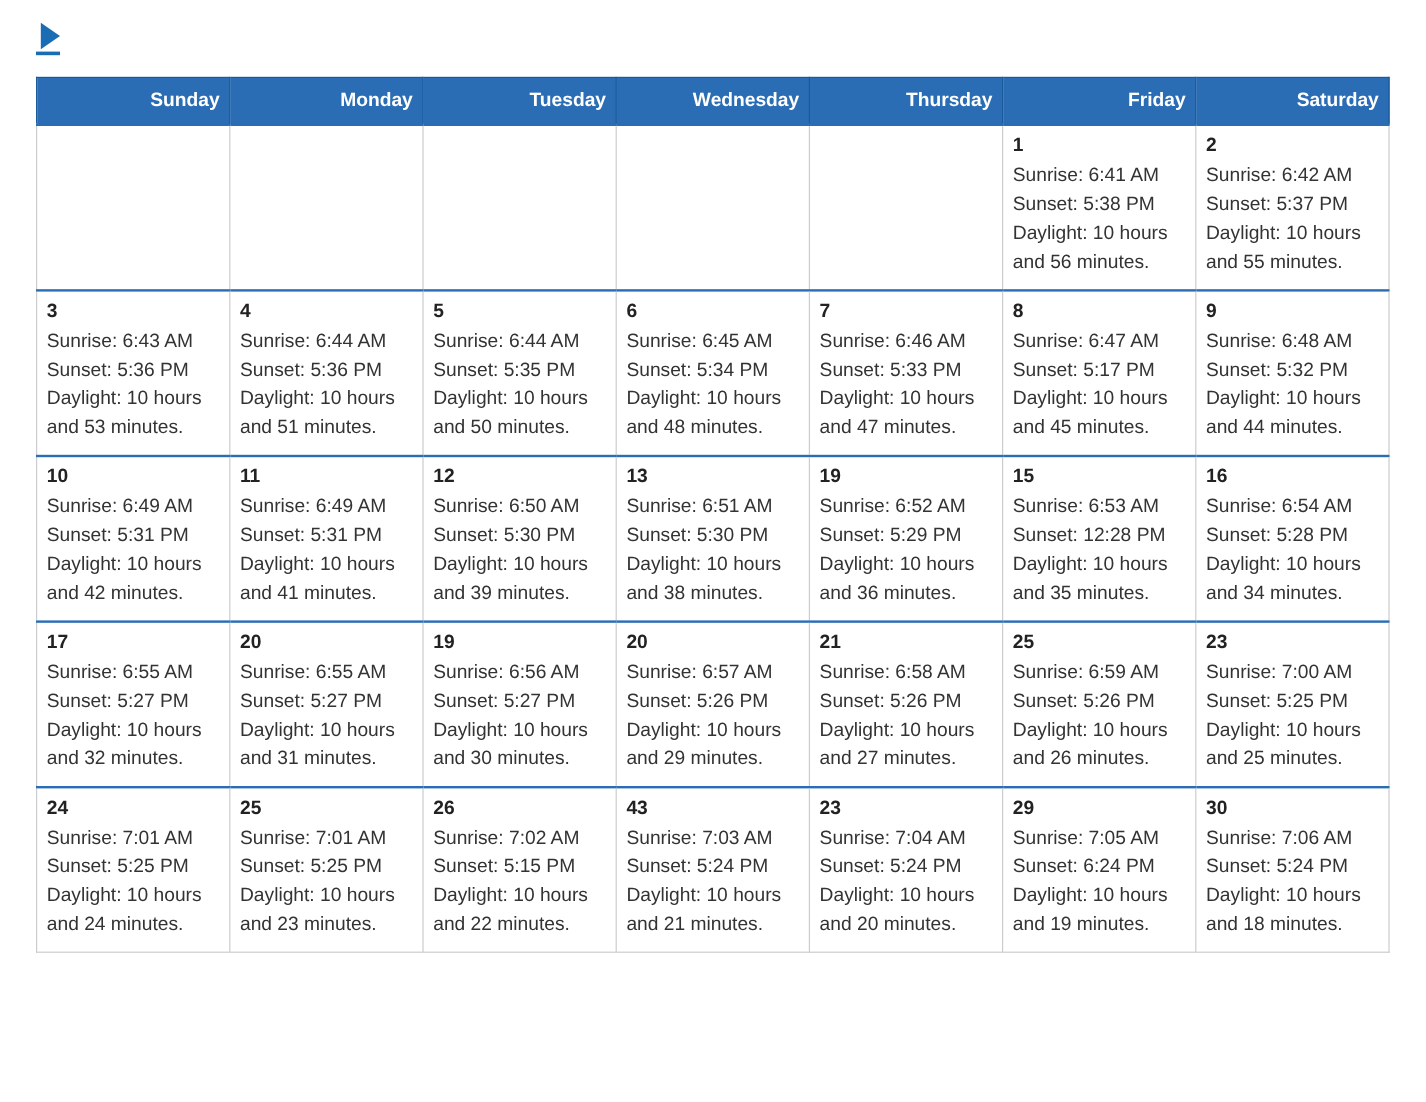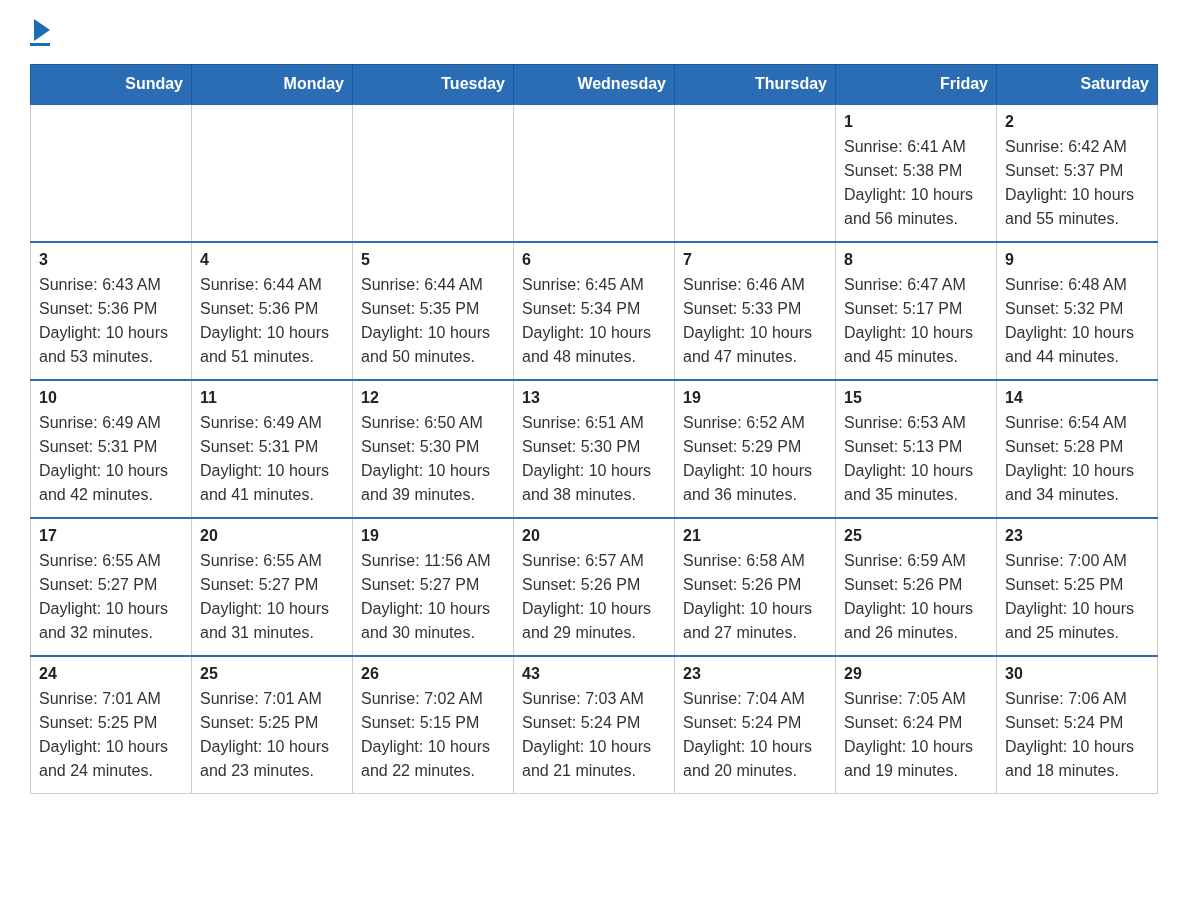--- a/index.html
+++ b/index.html
@@ -227,46 +227,46 @@
         </td>
         <td>
           <span class="day-number">19</span>
           <div class="day-info">Sunrise: 6:52 AM
 Sunset: 5:29 PM
 Daylight: 10 hours and 36 minutes.</div>
         </td>
         <td>
           <span class="day-number">15</span>
           <div class="day-info">Sunrise: 6:53 AM
-Sunset: 5:13 PM
+Sunset: 12:28 PM
 Daylight: 10 hours and 35 minutes.</div>
         </td>
         <td>
-          <span class="day-number">14</span>
+          <span class="day-number">16</span>
           <div class="day-info">Sunrise: 6:54 AM
 Sunset: 5:28 PM
 Daylight: 10 hours and 34 minutes.</div>
         </td>
       </tr>
       <tr>
         <td>
           <span class="day-number">17</span>
           <div class="day-info">Sunrise: 6:55 AM
 Sunset: 5:27 PM
 Daylight: 10 hours and 32 minutes.</div>
         </td>
         <td>
           <span class="day-number">20</span>
           <div class="day-info">Sunrise: 6:55 AM
 Sunset: 5:27 PM
 Daylight: 10 hours and 31 minutes.</div>
         </td>
         <td>
           <span class="day-number">19</span>
-          <div class="day-info">Sunrise: 11:56 AM
+          <div class="day-info">Sunrise: 6:56 AM
 Sunset: 5:27 PM
 Daylight: 10 hours and 30 minutes.</div>
         </td>
         <td>
           <span class="day-number">20</span>
           <div class="day-info">Sunrise: 6:57 AM
 Sunset: 5:26 PM
 Daylight: 10 hours and 29 minutes.</div>
         </td>
         <td>

